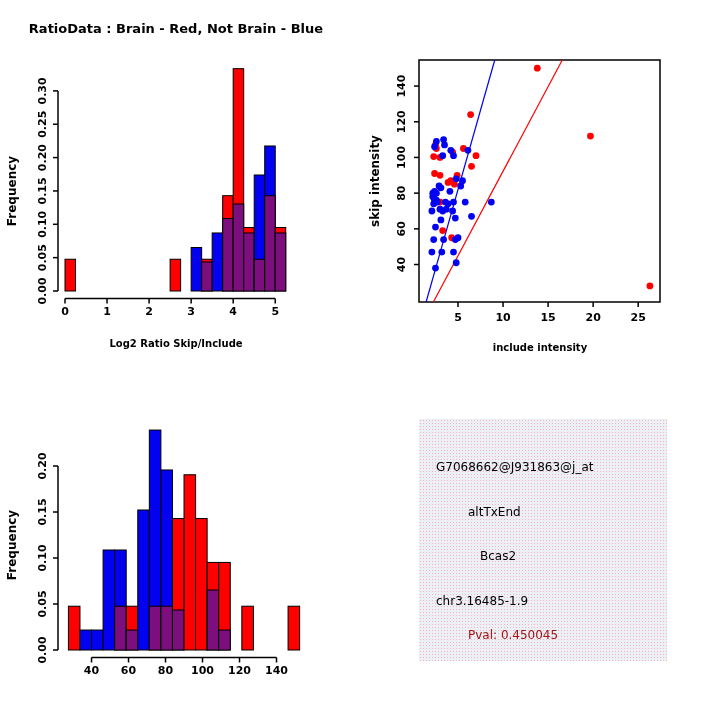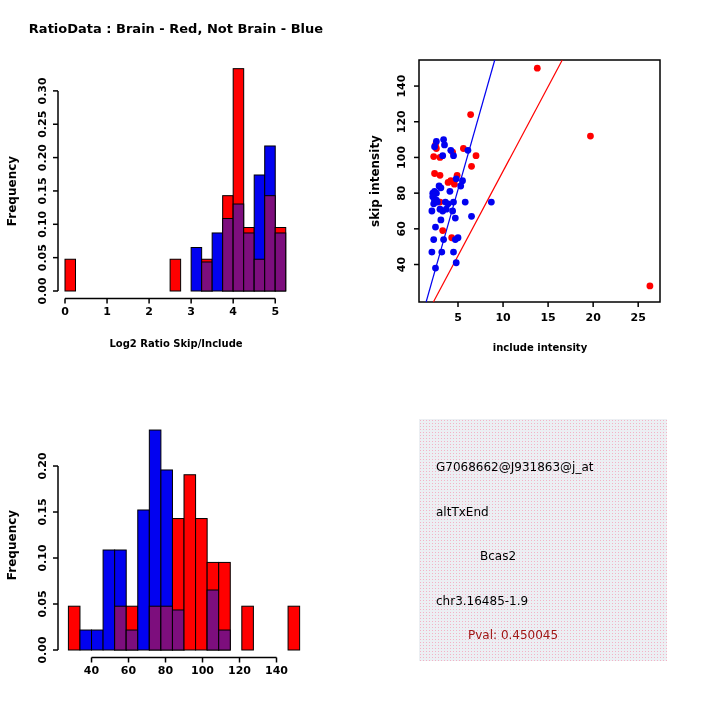--- a/index.html
+++ b/index.html
@@ -228,20 +228,20 @@
         <line x1="58" y1="152.01232032854207" x2="53" y2="152.01232032854207" stroke="#000" stroke-width="1.5"></line>
         <text x="46" y="152.01232032854207" text-anchor="middle" class="svgtick" transform="rotate(-90 46 152.01232032854207)">0.15</text>
         <line x1="58" y1="106.01642710472277" x2="53" y2="106.01642710472277" stroke="#000" stroke-width="1.5"></line>
         <text x="46" y="106.01642710472277" text-anchor="middle" class="svgtick" transform="rotate(-90 46 106.01642710472277)">0.20</text>
       </svg>
   </div>
 
   <div class="panel" id="p-br" style="left:360px;top:360px">
     <div id="infobox">
       <div class="infoline" style="top: 41px; color: rgb(0, 0, 0);">G7068662@J931863@j_at</div>
-      <div class="infoline" style="top: 86px; color: rgb(0, 0, 0);">altTxEnd</div>
+      <div class="infoline" style="top: 86px; color: rgb(0, 0, 0); margin-left: 32px;">altTxEnd</div>
       <div class="infoline" style="top: 130px; color: rgb(0, 0, 0); margin-left: 44px;">Bcas2</div>
       <div class="infoline" style="top: 175px; color: rgb(0, 0, 0);">chr3.16485-1.9</div>
       <div class="infoline pval" style="top: 209px; color: rgb(160, 21, 21);">Pval: 0.450045</div>
     </div>
   </div>
 
 </div>
 
 </body></html>

